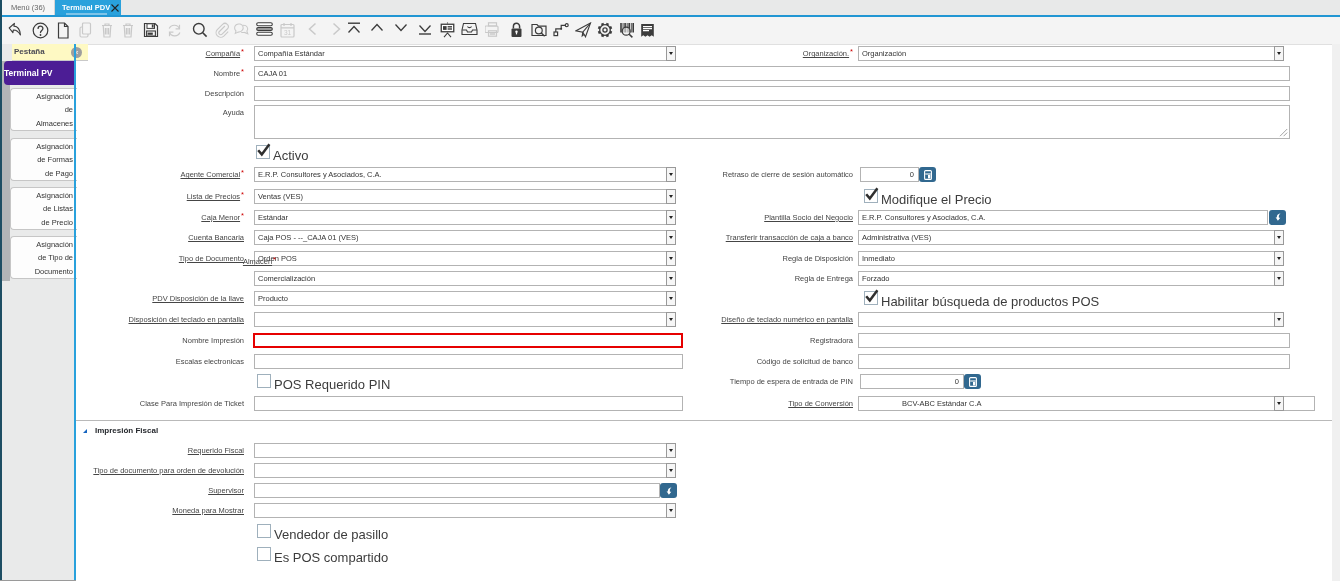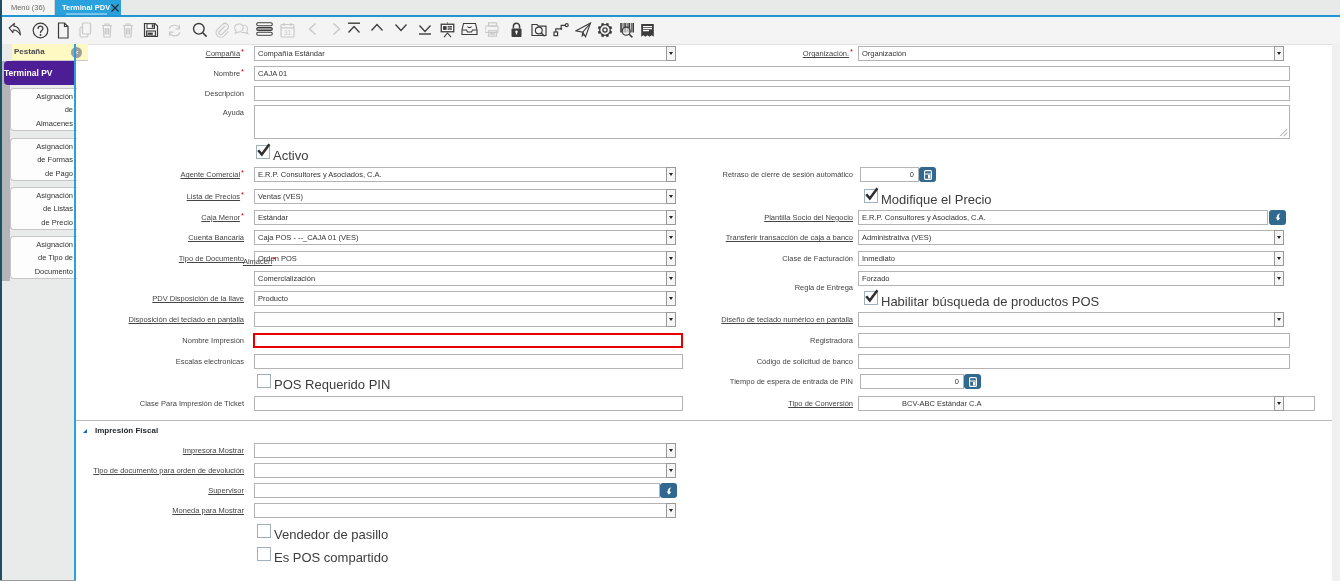--- a/index.html
+++ b/index.html
@@ -251,27 +251,27 @@
   </div>
 <div class="lbl und" style="left:75px;top:233.2px;width:169px;">Cuenta Bancaria</div>
 <div class="fld" style="left:254px;top:230.0px;width:408px;">Caja POS - --_CAJA 01 (VES)</div>
 <div class="cbtn" style="left:666px;top:230.0px;"></div>
 <div class="lbl und" style="left:640px;top:233.2px;width:213px;text-decoration:underline;">Transferir transacción de caja a banco</div>
 <div class="fld" style="left:858px;top:230.0px;width:412px;">Administrativa (VES)</div>
 <div class="cbtn" style="left:1274px;top:230.0px;"></div>
 <div class="lbl und" style="left:75px;top:253.7px;width:169px;">Tipo de Documento</div>
 <div class="fld" style="left:254px;top:250.5px;width:408px;">Orden POS</div>
 <div class="cbtn" style="left:666px;top:250.5px;"></div>
-<div class="lbl" style="left:640px;top:253.7px;width:213px;">Clase de Facturación</div>
+<div class="lbl" style="left:640px;top:253.7px;width:213px;">Regla de Disposición</div>
 <div class="fld" style="left:858px;top:250.5px;width:412px;">Inmediato</div>
 <div class="cbtn" style="left:1274px;top:250.5px;"></div>
 <div class="lbl und" style="left:75px;top:257px;width:169px;padding-left:32px;">Almacén<span class="star">*</span></div>
 <div class="fld" style="left:254px;top:270.5px;width:408px;">Comercialización</div>
 <div class="cbtn" style="left:666px;top:270.5px;"></div>
-<div class="lbl" style="left:640px;top:273.7px;width:213px;margin-top:9px;">Regla de Entrega</div>
+<div class="lbl" style="left:640px;top:273.7px;width:213px;">Regla de Entrega</div>
 <div class="fld" style="left:858px;top:270.5px;width:412px;">Forzado</div>
 <div class="cbtn" style="left:1274px;top:270.5px;"></div>
 <div class="lbl und" style="left:75px;top:294.2px;width:169px;">PDV Disposición de la llave</div>
 <div class="fld" style="left:254px;top:291.0px;width:408px;">Producto</div>
 <div class="cbtn" style="left:666px;top:291.0px;"></div>
 <div class="chkbox" style="left:864px;top:291.0px;"></div>
 <svg class="abs" style="left:863px;top:288.0px;" width="16" height="16" viewBox="0 0 16 16">
     <path d="M3.2,8.2 L6.8,12.4 L14.4,2.2" stroke="#2f2f2f" stroke-width="2.5" fill="none"></path>
   </svg>
 <div class="chklbl" style="left:881px;top:294.2px;">Habilitar búsqueda de productos POS</div>
@@ -301,21 +301,21 @@
     </svg>
   </div>
 <div class="lbl" style="left:75px;top:399.2px;width:169px;">Clase Para Impresión de Ticket</div>
 <div class="fld" style="left:254px;top:396.0px;width:424px;"></div>
 <div class="lbl und" style="left:640px;top:399.2px;width:213px;">Tipo de Conversión</div>
 <div class="fld" style="left:858px;top:396.0px;width:412px;padding-left:43px;">BCV-ABC Estándar C.A</div>
 <div class="cbtn" style="left:1274px;top:396.0px;"></div>
 <div class="abs" style="left:75px;top:420px;width:1257px;height:1px;background:#b9b9b9;"></div>
 <div class="abs" style="left:82.5px;top:428.5px;width:0;height:0;border-bottom:4.5px solid #1565c0;border-left:4.5px solid transparent;"></div>
 <div class="abs" style="left:95px;top:425.5px;font-size:8px;font-weight:bold;color:#26292e;">Impresión Fiscal</div>
-<div class="lbl und" style="left:75px;top:445.7px;width:169px;">Impresora Mostrar</div>
+<div class="lbl und" style="left:75px;top:445.7px;width:169px;">Requerido Fiscal</div>
 <div class="fld" style="left:254px;top:442.5px;width:408px;"></div>
 <div class="cbtn" style="left:666px;top:442.5px;"></div>
 <div class="lbl und" style="left:75px;top:465.7px;width:169px;">Tipo de documento para orden de devolución</div>
 <div class="fld" style="left:254px;top:462.5px;width:408px;"></div>
 <div class="cbtn" style="left:666px;top:462.5px;"></div>
 <div class="lbl und" style="left:75px;top:486.2px;width:169px;">Supervisor</div>
 <div class="fld" style="left:254px;top:483.0px;width:401px;"></div>
 <div class="bbtn" style="left:660px;top:483.0px;width:17px;">
     <svg class="abs" style="left:4.5px;top:2.5px" width="8" height="10" viewBox="0 0 8 10">
       <path d="M6.5,1.2 C3.8,1.8 2.6,3.4 2.9,5.4 L1.6,5.2 L3.9,8.8 L6.3,5.8 L4.9,5.7 C4.5,3.8 5.2,2.4 6.5,1.2 Z" fill="#fff"></path>

